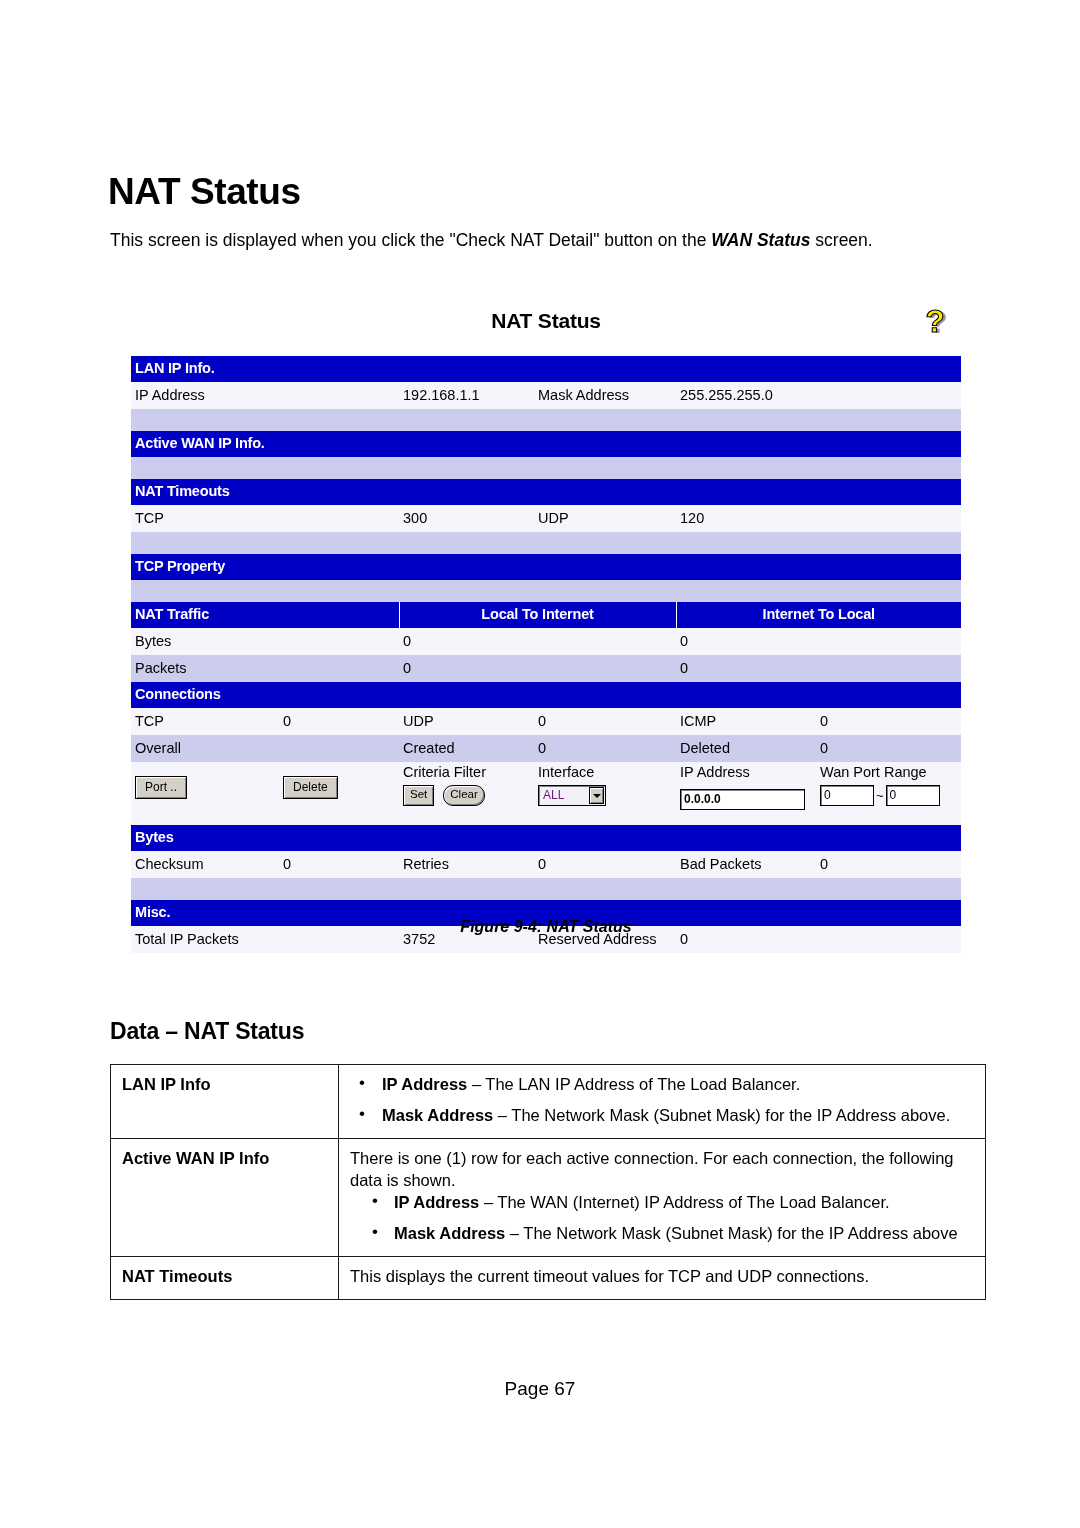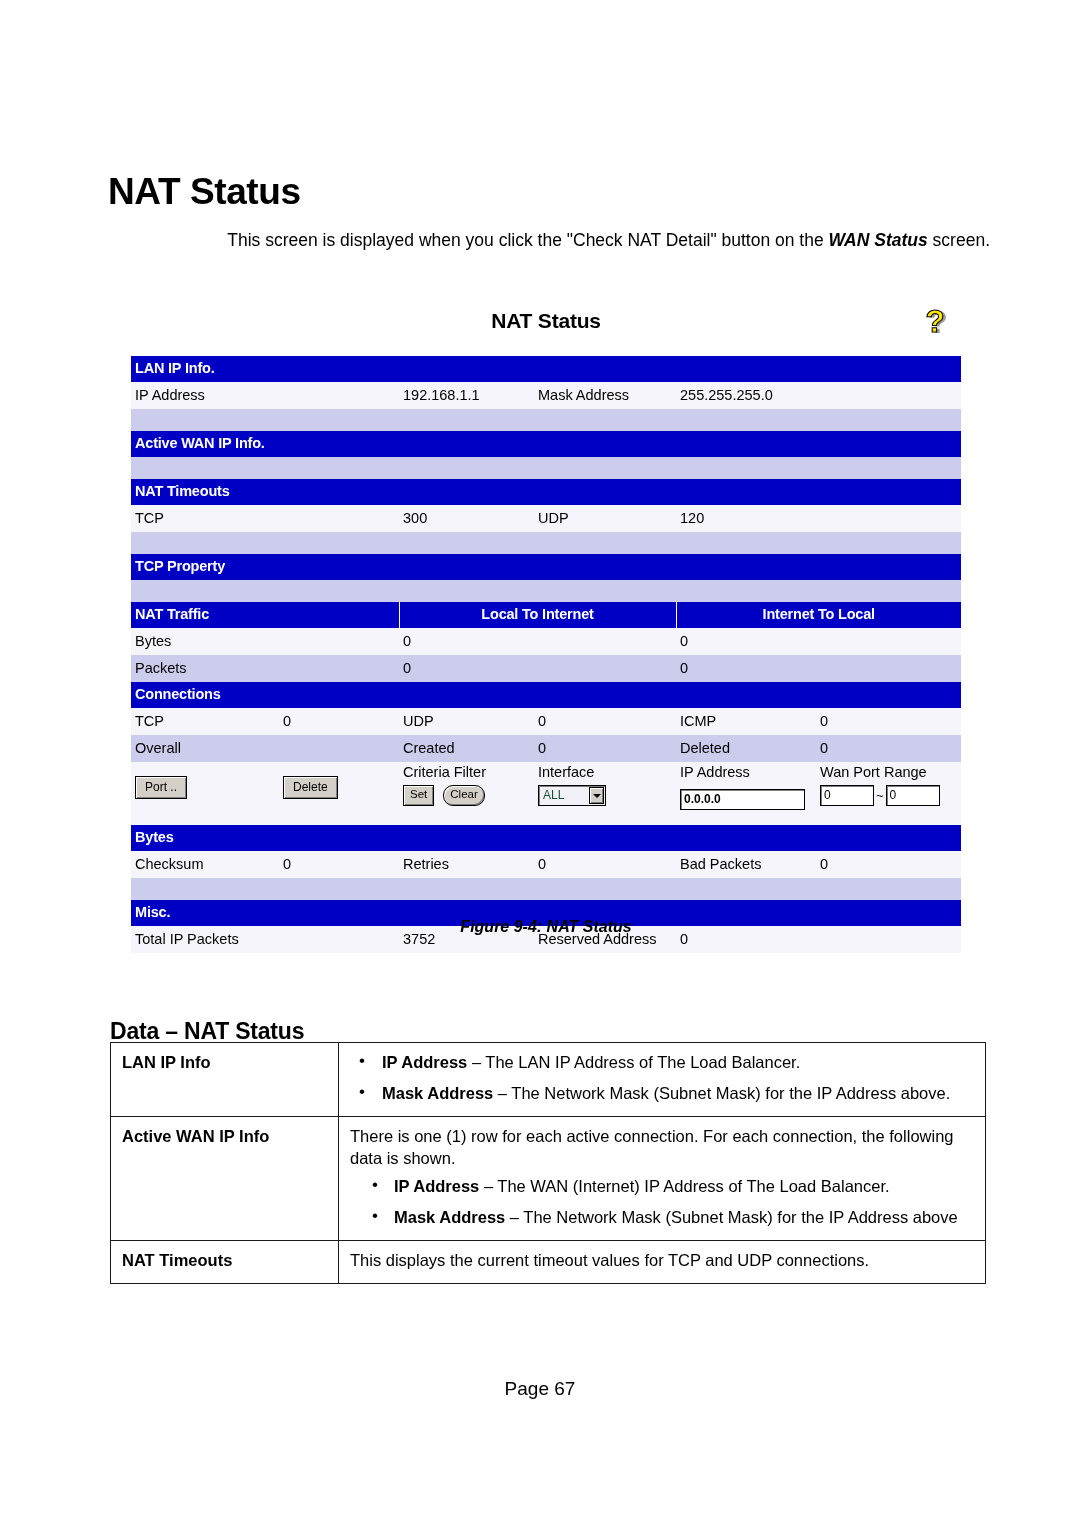--- a/index.html
+++ b/index.html
@@ -26,21 +26,20 @@
     font-weight:bold;
     letter-spacing:-0.4px;
     line-height:1;
   }
   .intro{
     position:absolute;
     left:110px; top:211px;
     width:880px;
     font-size:17.5px;
     line-height:1.35;
-    text-align:right;
   }
   .intro b{font-weight:bold; font-style:italic;}
 
   
   .shot{
     position:absolute;
     left:131px; top:296px;
     width:830px;
     background:#ffffff;
     font-size:14px;
@@ -119,21 +118,21 @@
     display:inline-block;
     position:relative;
     background:#f2f1f8;
     border:1px solid #000000;
     box-shadow:inset 1px 1px 0 #808080;
     font-size:12px;
     line-height:1;
     padding:3px 22px 4px 4px;
     width:68px;
     box-sizing:border-box;
-    color:#14532d;
+    color:#701a75;
     vertical-align:middle;
   }
   .sel .arrow{
     position:absolute;
     right:1px; top:1px; bottom:1px;
     width:15px;
     background:#d4d0c8;
     border:1px solid #000000;
     box-shadow:inset 1px 1px 0 #ffffff, inset -1px -1px 0 #808080;
     box-sizing:border-box;
@@ -162,37 +161,37 @@
   
   .data-title{
     position:absolute;
     left:110px; top:999px;
     font-size:23px;
     font-weight:bold;
     letter-spacing:-0.2px;
   }
   table.data{
     position:absolute;
-    left:110px; top:1042px;
+    left:110px; top:1064px;
     width:876px;
     border-collapse:collapse;
     font-size:16.5px;
   }
   table.data td{
     border:1.5px solid #1a1a1a;
     vertical-align:top;
     padding:9px 11px 11px 11px;
     line-height:1.33;
   }
   table.data td.term{
     width:205px;
     font-weight:bold;
   }
   table.data td.def p{margin:0 0 0 0;}
-  table.data td.def p.plain{margin-bottom:6px;}
+  table.data td.def p.plain{}
   ul.bul{
     margin:0; padding:0; list-style:none;
   }
   ul.bul li{
     position:relative;
     padding-left:32px;
     margin-bottom:9px;
   }
   ul.bul li:last-child{margin-bottom:0;}
   ul.bul li:before{

